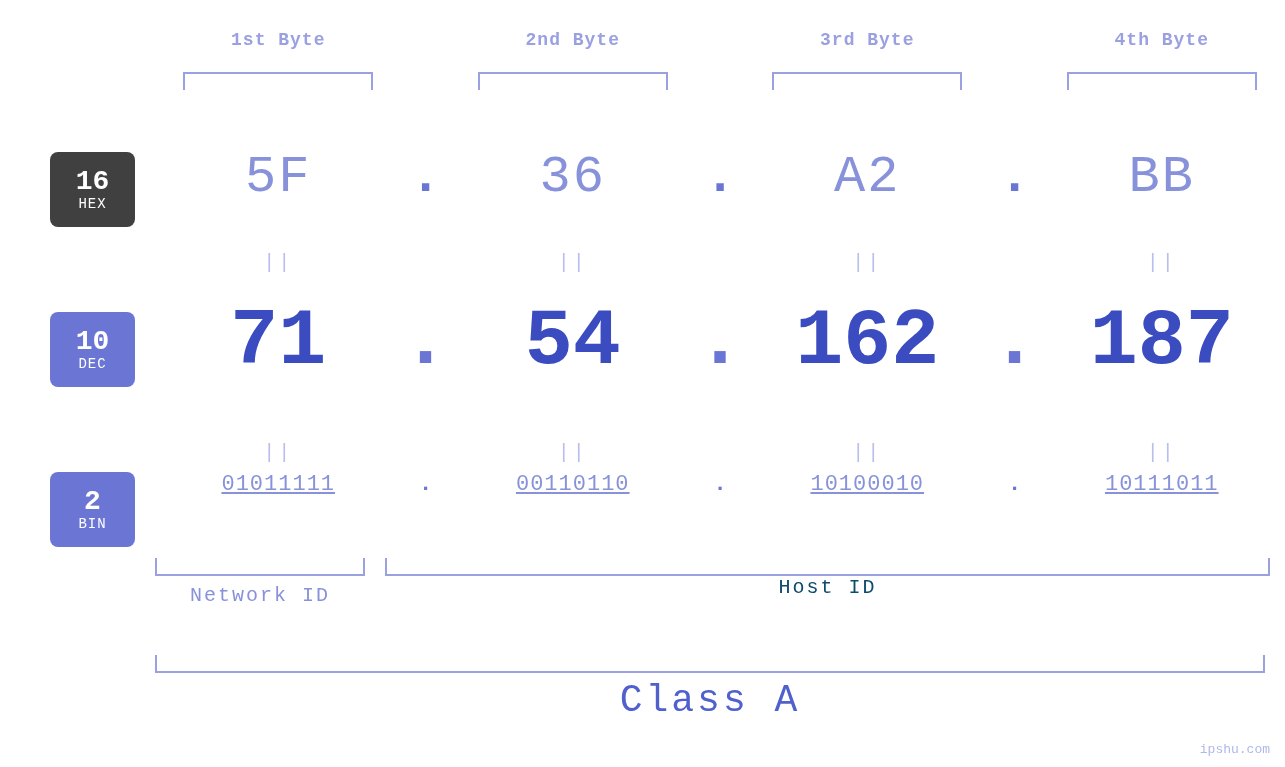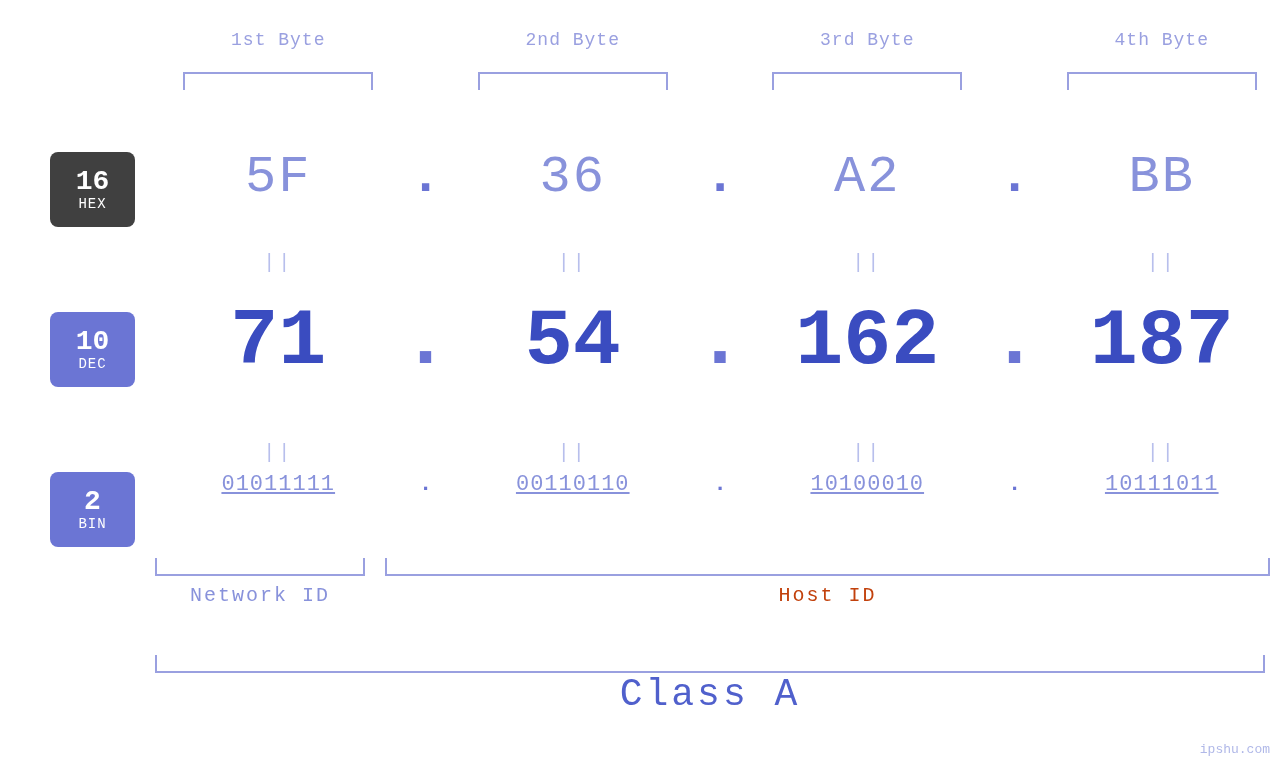--- a/index.html
+++ b/index.html
@@ -62,20 +62,21 @@
       bottom: 0;
     }
 
     
     .byte-headers {
       position: absolute;
       top: 30px;
       left: 0;
       right: 0;
       display: flex;
+      font-weight: bold;
     }
 
     .byte-header {
       flex: 1;
       text-align: center;
       color: #9aa0e0;
       font-size: 18px;
       font-family: 'Courier New', Courier, monospace;
       letter-spacing: 1px;
     }
@@ -235,22 +236,21 @@
 
     .bracket-line-host {
       width: 885px;
       height: 18px;
       border-bottom: 2px solid #9aa0e0;
       border-left: 2px solid #9aa0e0;
       border-right: 2px solid #9aa0e0;
     }
 
     .host-label {
-      margin-top: 8px;
-      color: #c2410c;
+      color: #0c4a6e;
       font-size: 20px;
       font-family: 'Courier New', Courier, monospace;
       letter-spacing: 2px;
       text-align: left;
     }
 
     
     .class-bracket {
       position: absolute;
       top: 655px;
@@ -265,20 +265,21 @@
       border-left: 2px solid #9aa0e0;
       border-right: 2px solid #9aa0e0;
     }
 
     .class-label {
       text-align: center;
       color: #5060cc;
       font-size: 38px;
       font-family: 'Courier New', Courier, monospace;
       letter-spacing: 3px;
+      margin-top: 6px;
     }
 
     
     .watermark {
       position: absolute;
       bottom: 10px;
       right: 15px;
       color: #b0b8e8;
       font-size: 13px;
       font-family: 'Courier New', Courier, monospace;

